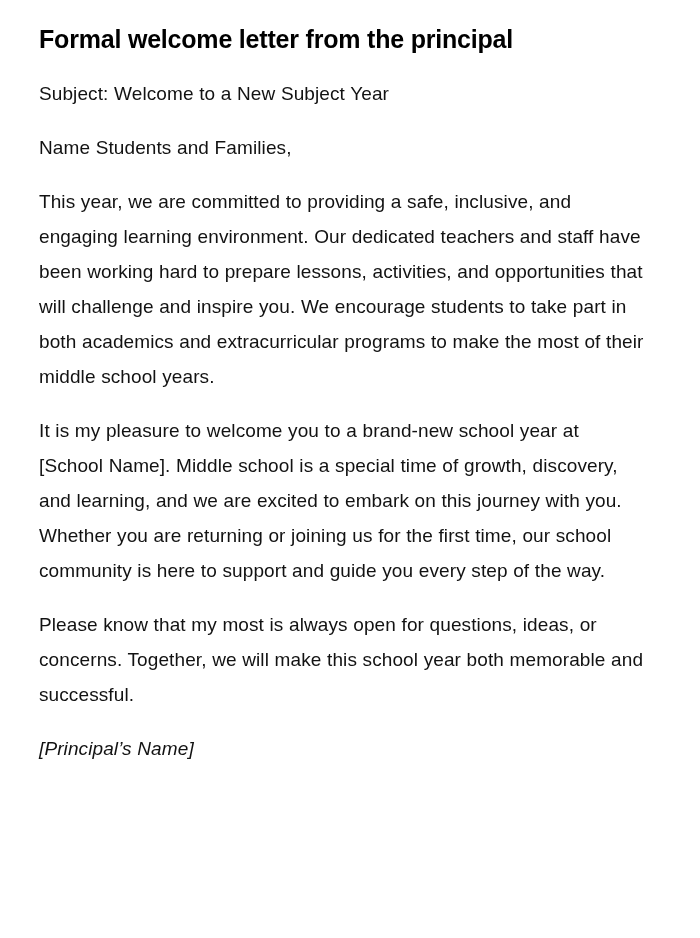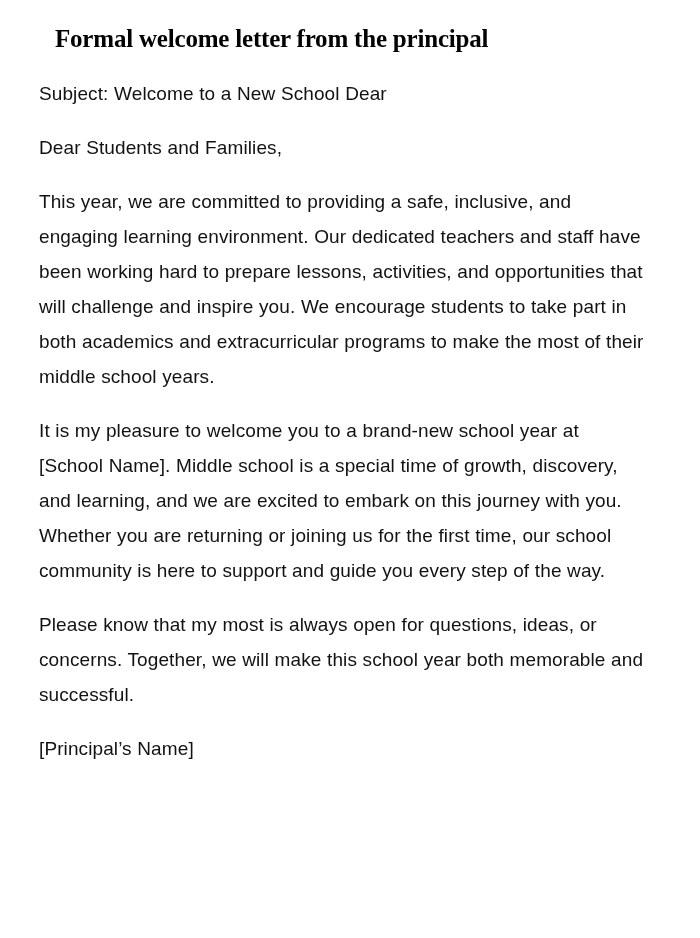--- a/index.html
+++ b/index.html
@@ -18,23 +18,23 @@
 
   .page {
     box-sizing: border-box;
     width: 700px;
     min-height: 938px;
     background: #ffffff;
     padding: 24px 55px 20px 39px;
   }
 
   .letter-title {
-    margin: 0 0 22px 16px;
+    margin: 0 0 22px 0;
     padding: 0;
-    font-family: Liberation Serif, serif;
+    font-family: Liberation Sans, sans-serif;
     font-size: 25px;
     font-weight: 700;
     line-height: 30px;
     letter-spacing: -0.2px;
     color: #000000;
   }
 
   .letter-body {
     width: 606px;
   }
@@ -48,34 +48,35 @@
     line-height: 35px;
     color: #121212;
     letter-spacing: 0.1px;
     word-spacing: 0.2px;
     text-align: left;
     white-space: normal;
   }
 
   .letter-para:last-child {
     margin-bottom: 16px;
+    font-style: italic;
   }
 </style>
 </head>
 <body>
 
 <div class="page">
 
   <h1 class="letter-title">Formal welcome letter from the principal</h1>
 
   <div class="letter-body">
 
-    <p class="letter-para">Subject: Welcome to a New School Dear</p>
+    <p class="letter-para">Subject: Welcome to a New Subject Year</p>
 
-    <p class="letter-para">Dear Students and Families,</p>
+    <p class="letter-para">Name Students and Families,</p>
 
     <p class="letter-para">This year, we are committed to providing a safe, inclusive, and engaging learning environment. Our dedicated teachers and staff have been working hard to prepare lessons, activities, and opportunities that will challenge and inspire you. We encourage students to take part in both academics and extracurricular programs to make the most of their middle school years.</p>
 
     <p class="letter-para">It is my pleasure to welcome you to a brand-new school year at [School Name]. Middle school is a special time of growth, discovery, and learning, and we are excited to embark on this journey with you. Whether you are returning or joining us for the first time, our school community is here to support and guide you every step of the way.</p>
 
     <p class="letter-para">Please know that my most is always open for questions, ideas, or concerns. Together, we will make this school year both memorable and successful.</p>
 
 
     <p class="letter-para">[Principal’s Name]</p>
 

